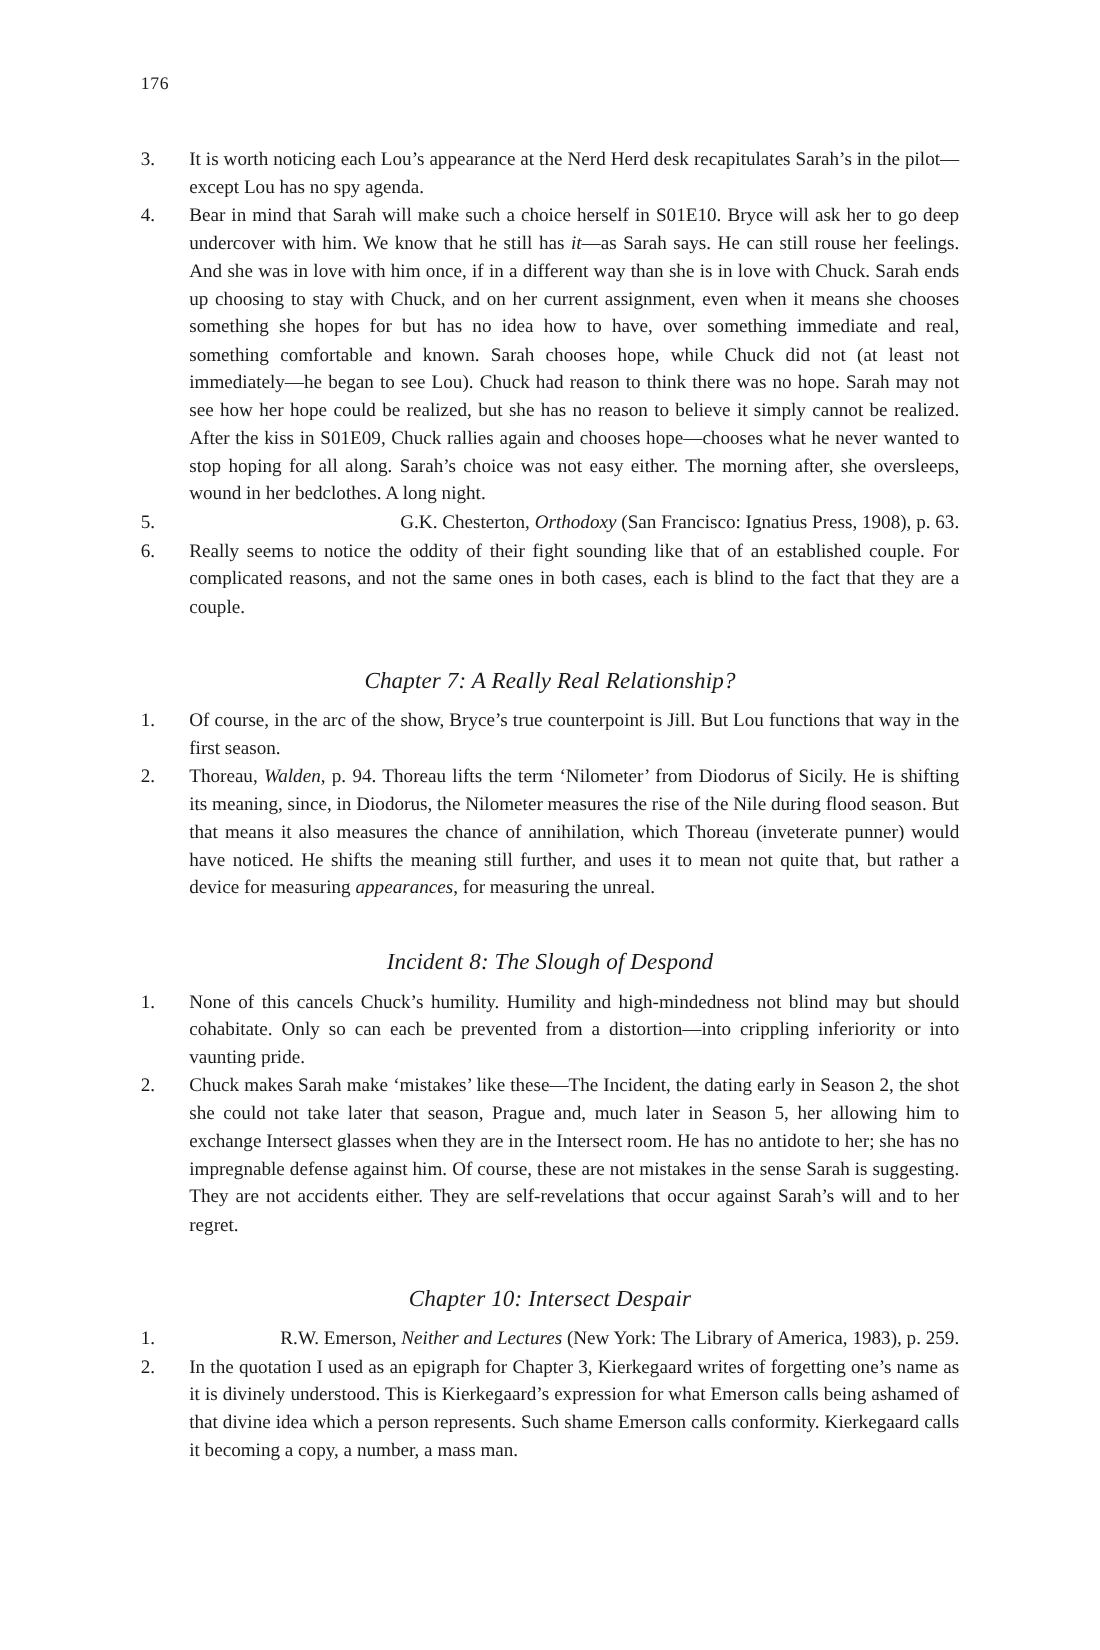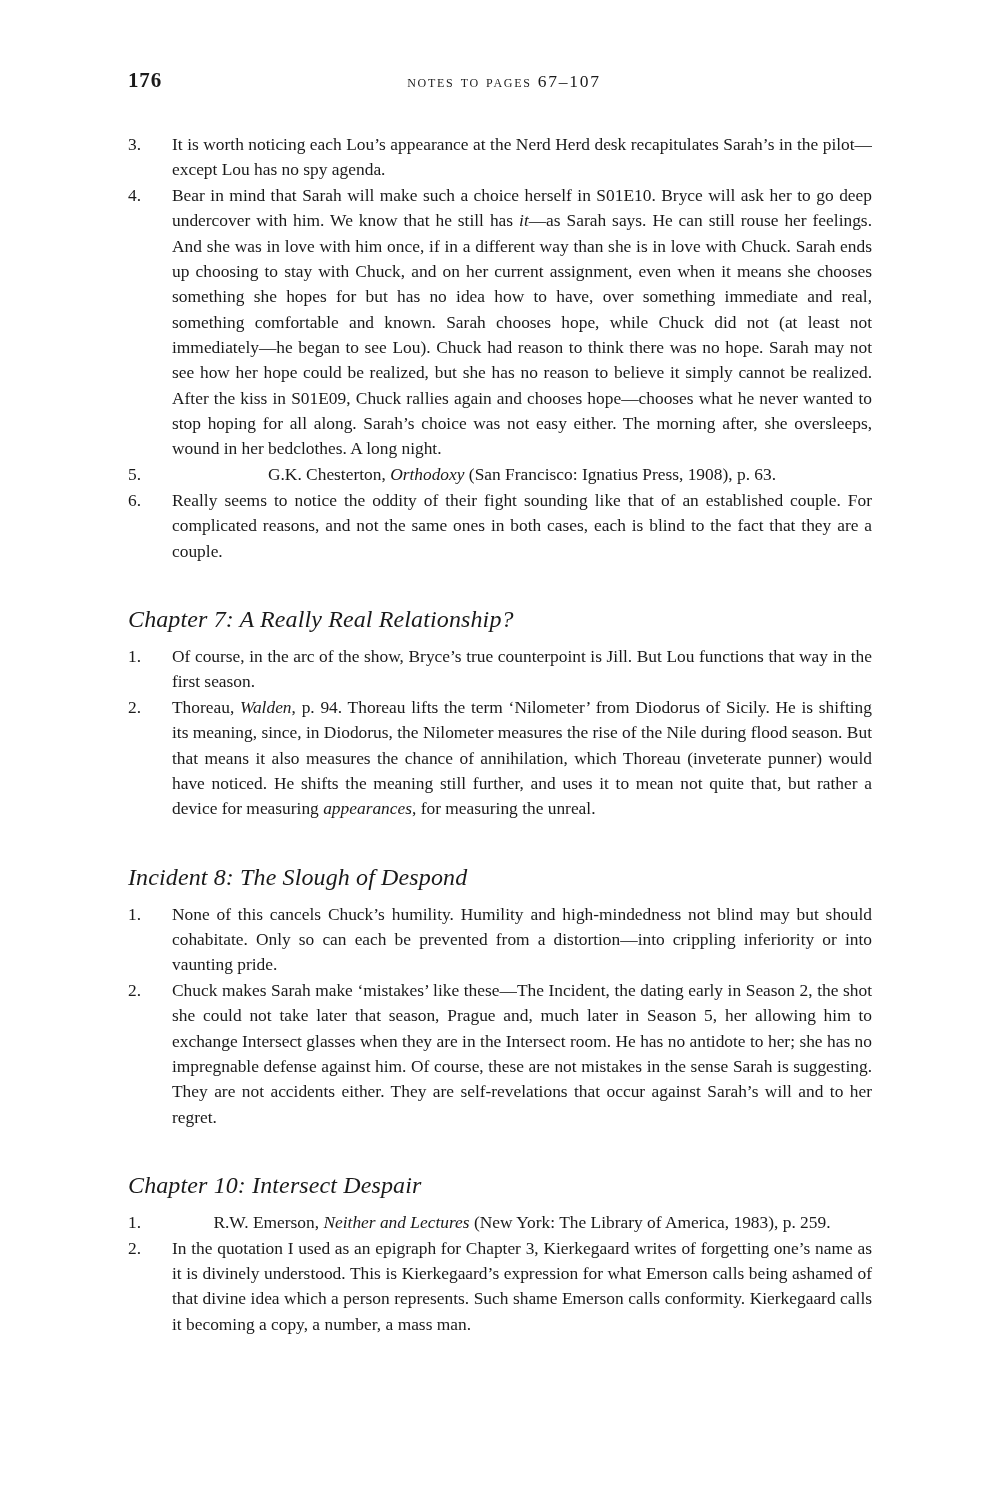--- a/index.html
+++ b/index.html
@@ -24,25 +24,24 @@
     padding: 68px 128px 60px 128px;
   }
   
   .running-head {
     display: flex;
     align-items: baseline;
     height: 26px;
     margin-bottom: 38px;
   }
   .folio {
-    font-size: 21px;
+    font-size: 16px;
     letter-spacing: 0.04em;
     width: 60px;
     font-variant: small-caps;
-    font-weight: bold;
   }
   .head-title {
     flex: 1;
     text-align: center;
     font-size: 17.5px;
     letter-spacing: 0.10em;
     font-variant: small-caps;
     text-transform: lowercase;
     padding-right: 52px;
   }
@@ -67,41 +66,41 @@
     left: 0;
     top: 0;
     width: 24px;
     text-align: left;
     font-size: 17.4px;
   }
   ol.notes > li .txt {
     display: block;
   }
   ol.notes > li .txt.nojust {
-    text-align: center;
+    text-align: right;
   }
   
   h2.chap {
-    font-size: 24px;
+    font-size: 21px;
     font-style: italic;
     font-weight: normal;
     margin: 42px 0 11px 0;
     padding: 0;
     letter-spacing: 0.005em;
+    text-align: center;
   }
   em { font-style: italic; font-family: Liberation Serif, serif; }
 </style>
 </head>
 <body>
 
 <div class="page">
 
   <div class="running-head">
     <div class="folio">176</div>
-    <div class="head-title">Notes to Pages 67–107</div>
   </div>
 
   <ol class="notes">
     <li>
       <span class="num">3.</span>
       <span class="txt">It is worth noticing each Lou’s appearance at the Nerd Herd desk recapitulates Sarah’s in the pilot—except Lou has no spy agenda.</span>
     </li>
     <li>
       <span class="num">4.</span>
       <span class="txt">Bear in mind that Sarah will make such a choice herself in S01E10. Bryce will ask her to go deep undercover with him. We know that he still has <em>it</em>—as Sarah says. He can still rouse her feelings. And she was in love with him once, if in a different way than she is in love with Chuck. Sarah ends up choosing to stay with Chuck, and on her current assignment, even when it means she chooses something she hopes for but has no idea how to have, over something immediate and real, something comfortable and known. Sarah chooses hope, while Chuck did not (at least not immediately—he began to see Lou). Chuck had reason to think there was no hope. Sarah may not see how her hope could be realized, but she has no reason to believe it simply cannot be realized. After the kiss in S01E09, Chuck rallies again and chooses hope—chooses what he never wanted to stop hoping for all along. Sarah’s choice was not easy either. The morning after, she oversleeps, wound in her bedclothes. A long night.</span>

